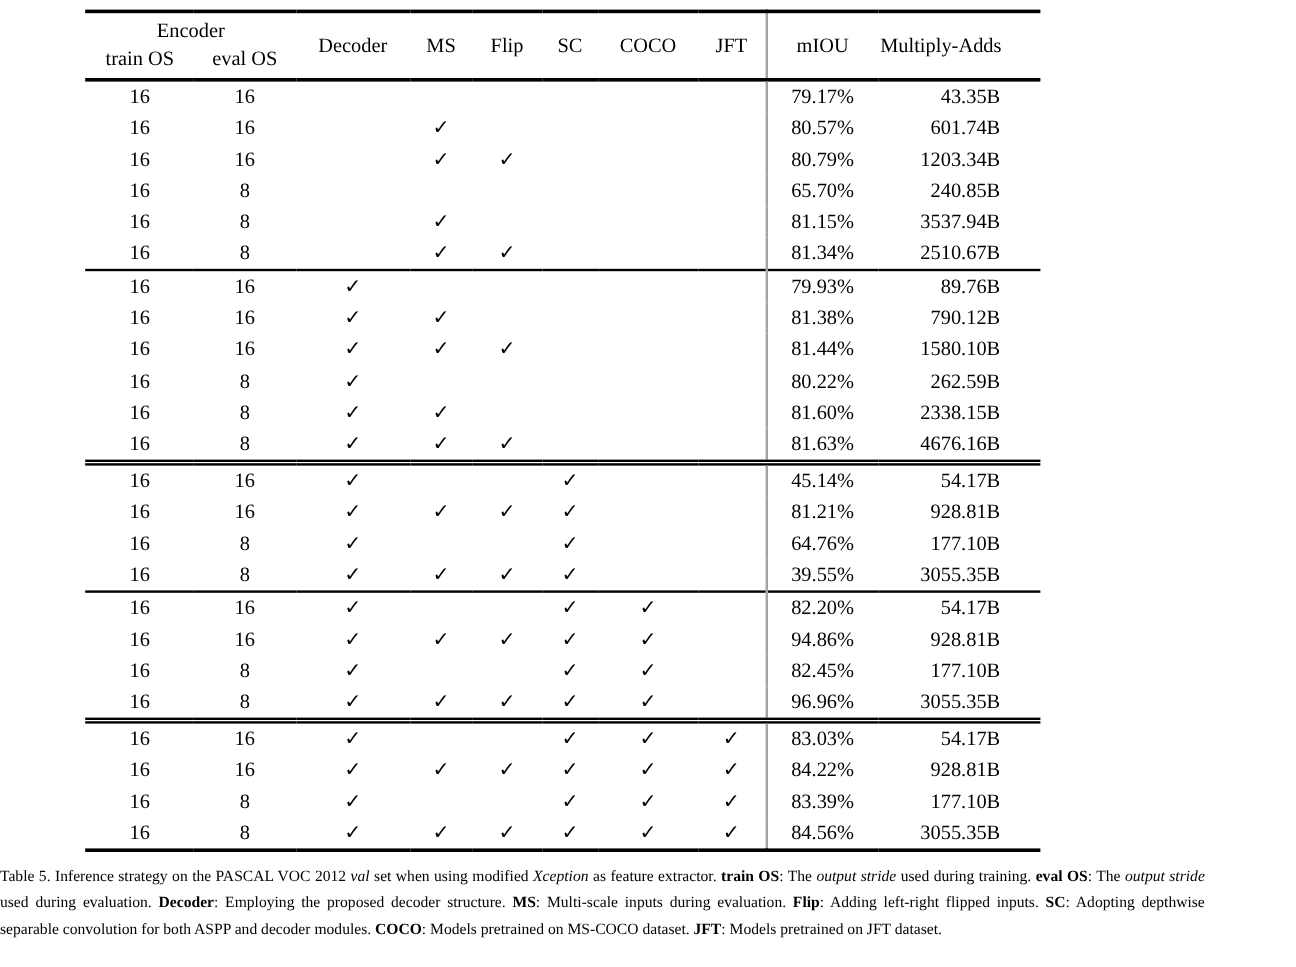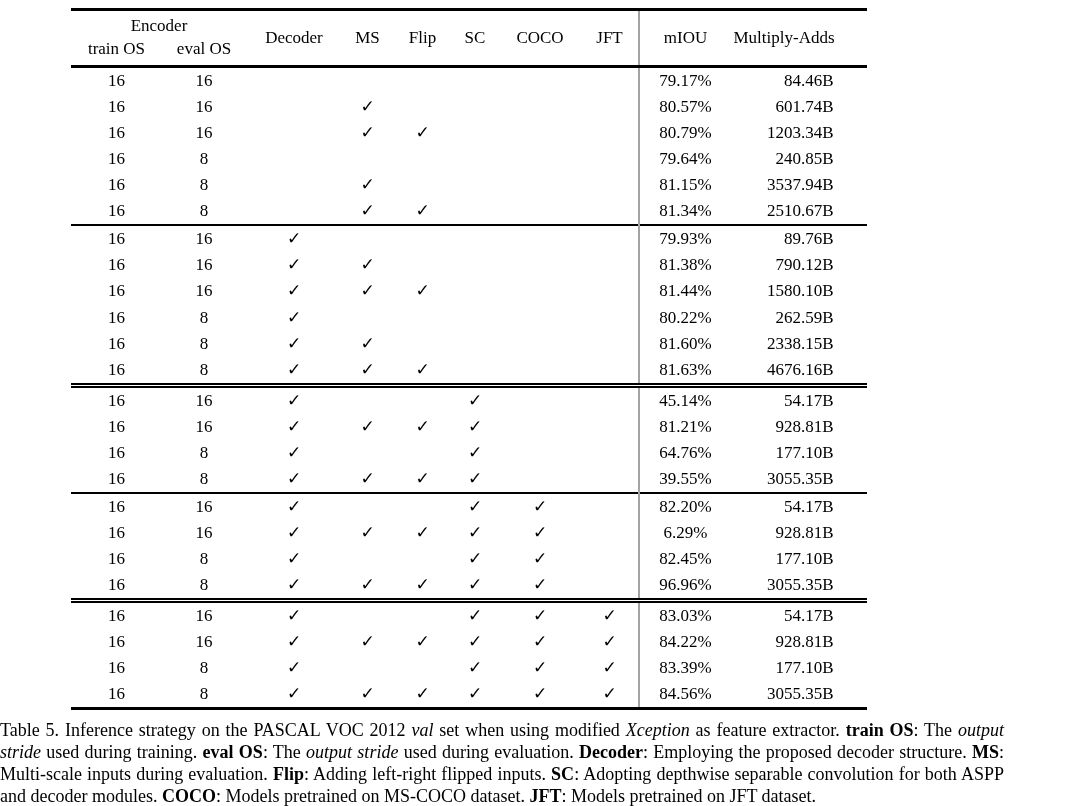--- a/index.html
+++ b/index.html
@@ -66,21 +66,21 @@
     text-align: right;
     padding-right: 33px;
   }
   th.c-madds { text-align: left; }
   tr.group-start td { border-top: 2px solid #000; }
   tr.group-start-double td { border-top: 5px double #000; }
 
   .caption {
     width: 1004px;
     margin: 9px auto 0 auto;
-    font-size: 18px;
+    font-size: 13px;
     line-height: 22px;
     text-align: justify;
   }
 </style>
 </head>
 <body>
 
 <div class="page">
 
   <table class="results">
@@ -117,21 +117,21 @@
         <tr>
           <td class="c-train">16</td>
           <td class="c-eval">16</td>
           <td class="c-decoder"></td>
           <td class="c-ms"></td>
           <td class="c-flip"></td>
           <td class="c-sc"></td>
           <td class="c-coco"></td>
           <td class="c-jft"></td>
           <td class="c-miou">79.17%</td>
-          <td class="c-madds">84.46B</td>
+          <td class="c-madds">43.35B</td>
         </tr>
         <tr>
           <td class="c-train">16</td>
           <td class="c-eval">16</td>
           <td class="c-decoder"></td>
           <td class="c-ms">✓</td>
           <td class="c-flip"></td>
           <td class="c-sc"></td>
           <td class="c-coco"></td>
           <td class="c-jft"></td>
@@ -152,21 +152,21 @@
         </tr>
         <tr>
           <td class="c-train">16</td>
           <td class="c-eval">8</td>
           <td class="c-decoder"></td>
           <td class="c-ms"></td>
           <td class="c-flip"></td>
           <td class="c-sc"></td>
           <td class="c-coco"></td>
           <td class="c-jft"></td>
-          <td class="c-miou">79.64%</td>
+          <td class="c-miou">65.70%</td>
           <td class="c-madds">240.85B</td>
         </tr>
         <tr>
           <td class="c-train">16</td>
           <td class="c-eval">8</td>
           <td class="c-decoder"></td>
           <td class="c-ms">✓</td>
           <td class="c-flip"></td>
           <td class="c-sc"></td>
           <td class="c-coco"></td>
@@ -320,21 +320,21 @@
         </tr>
         <tr>
           <td class="c-train">16</td>
           <td class="c-eval">16</td>
           <td class="c-decoder">✓</td>
           <td class="c-ms">✓</td>
           <td class="c-flip">✓</td>
           <td class="c-sc">✓</td>
           <td class="c-coco">✓</td>
           <td class="c-jft"></td>
-          <td class="c-miou">6.29%</td>
+          <td class="c-miou">94.86%</td>
           <td class="c-madds">928.81B</td>
         </tr>
         <tr>
           <td class="c-train">16</td>
           <td class="c-eval">8</td>
           <td class="c-decoder">✓</td>
           <td class="c-ms"></td>
           <td class="c-flip"></td>
           <td class="c-sc">✓</td>
           <td class="c-coco">✓</td>

